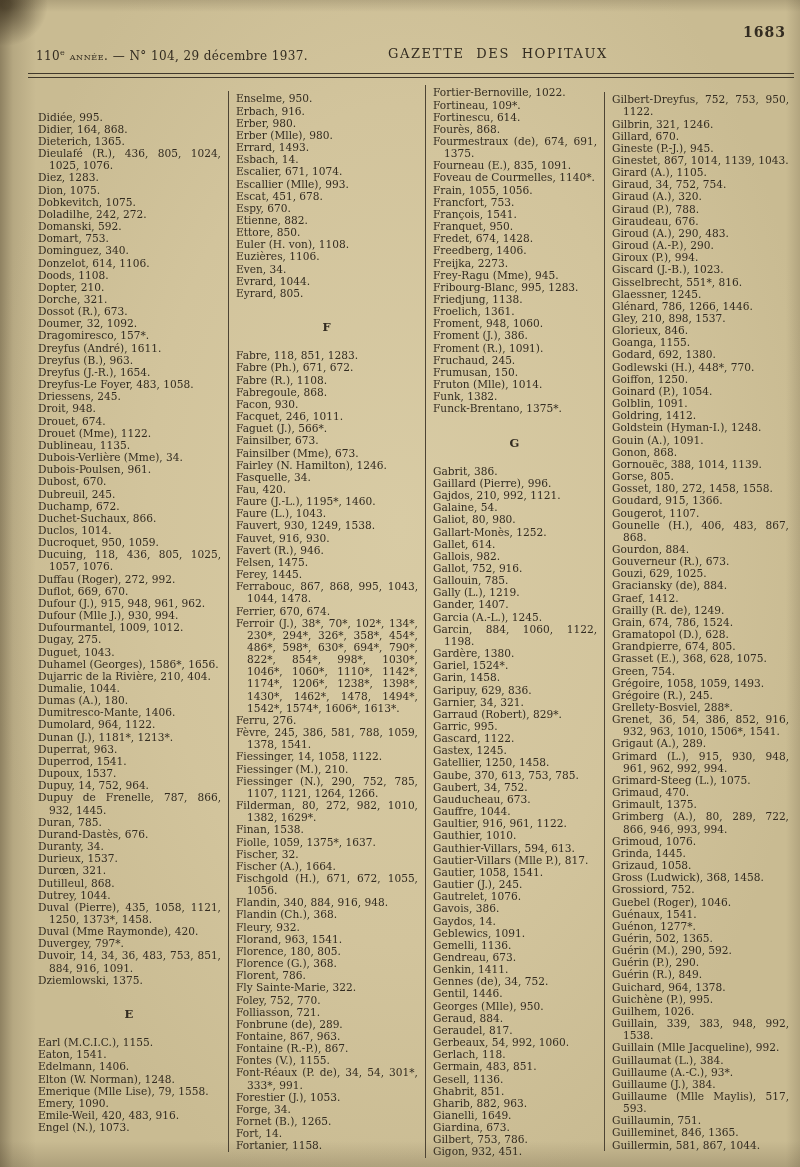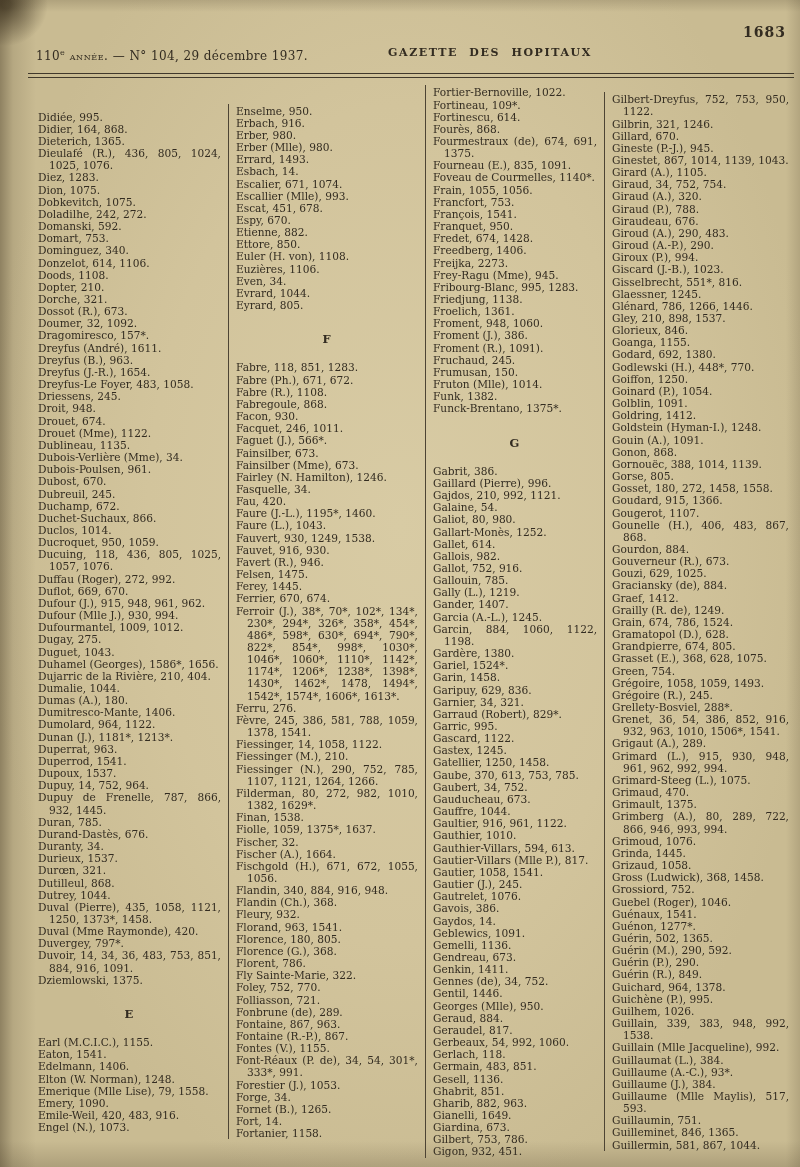--- a/index.html
+++ b/index.html
@@ -20,21 +20,21 @@
       radial-gradient(ellipse 420px 700px at 50% 45%, #d8cba4 0%, #d2c49c 60%, #c9bb92 100%);
   }
   
   .hdr-left{
     position:absolute;left:36px;top:48px;font-size:12px;letter-spacing:.4px;
     white-space:nowrap;
   }
   .hdr-left .sc{font-variant:small-caps;letter-spacing:.6px;}
   .hdr-left sup{font-size:8px;}
   .hdr-title{
-    position:absolute;left:388px;top:46px;font-size:11px;font-weight:700;
+    position:absolute;left:388px;top:46px;font-size:13px;font-weight:400;
     letter-spacing:1.6px;word-spacing:6px;white-space:nowrap;
   }
   .hdr-page{
     position:absolute;right:14px;top:24px;font-size:14px;font-weight:700;letter-spacing:1px;
   }
   .hdr-rule{
     position:absolute;left:28px;right:6px;top:73px;height:2.5px;
     border-top:1.8px solid #40382b;border-bottom:1px solid #40382b;
   }
   
@@ -178,20 +178,21 @@
         <p class="entry">Fairley (N. Hamilton), 1246.</p>
         <p class="entry">Fasquelle, 34.</p>
         <p class="entry">Fau, 420.</p>
         <p class="entry">Faure (J.-L.), 1195*, 1460.</p>
         <p class="entry">Faure (L.), 1043.</p>
         <p class="entry">Fauvert, 930, 1249, 1538.</p>
         <p class="entry">Fauvet, 916, 930.</p>
         <p class="entry">Favert (R.), 946.</p>
         <p class="entry">Felsen, 1475.</p>
         <p class="entry">Ferey, 1445.</p>
+        <p class="entry">Ferrabouc, 867, 868, 995, 1043, 1044, 1478.</p>
         <p class="entry">Ferrier, 670, 674.</p>
         <p class="entry">Ferroir (J.), 38*, 70*, 102*, 134*, 230*, 294*, 326*, 358*, 454*, 486*, 598*, 630*, 694*, 790*, 822*, 854*, 998*, 1030*, 1046*, 1060*, 1110*, 1142*, 1174*, 1206*, 1238*, 1398*, 1430*, 1462*, 1478, 1494*, 1542*, 1574*, 1606*, 1613*.</p>
         <p class="entry">Ferru, 276.</p>
         <p class="entry">Fèvre, 245, 386, 581, 788, 1059, 1378, 1541.</p>
         <p class="entry">Fiessinger, 14, 1058, 1122.</p>
         <p class="entry">Fiessinger (M.), 210.</p>
         <p class="entry">Fiessinger (N.), 290, 752, 785, 1107, 1121, 1264, 1266.</p>
         <p class="entry">Filderman, 80, 272, 982, 1010, 1382, 1629*.</p>
         <p class="entry">Finan, 1538.</p>
         <p class="entry">Fiolle, 1059, 1375*, 1637.</p>

